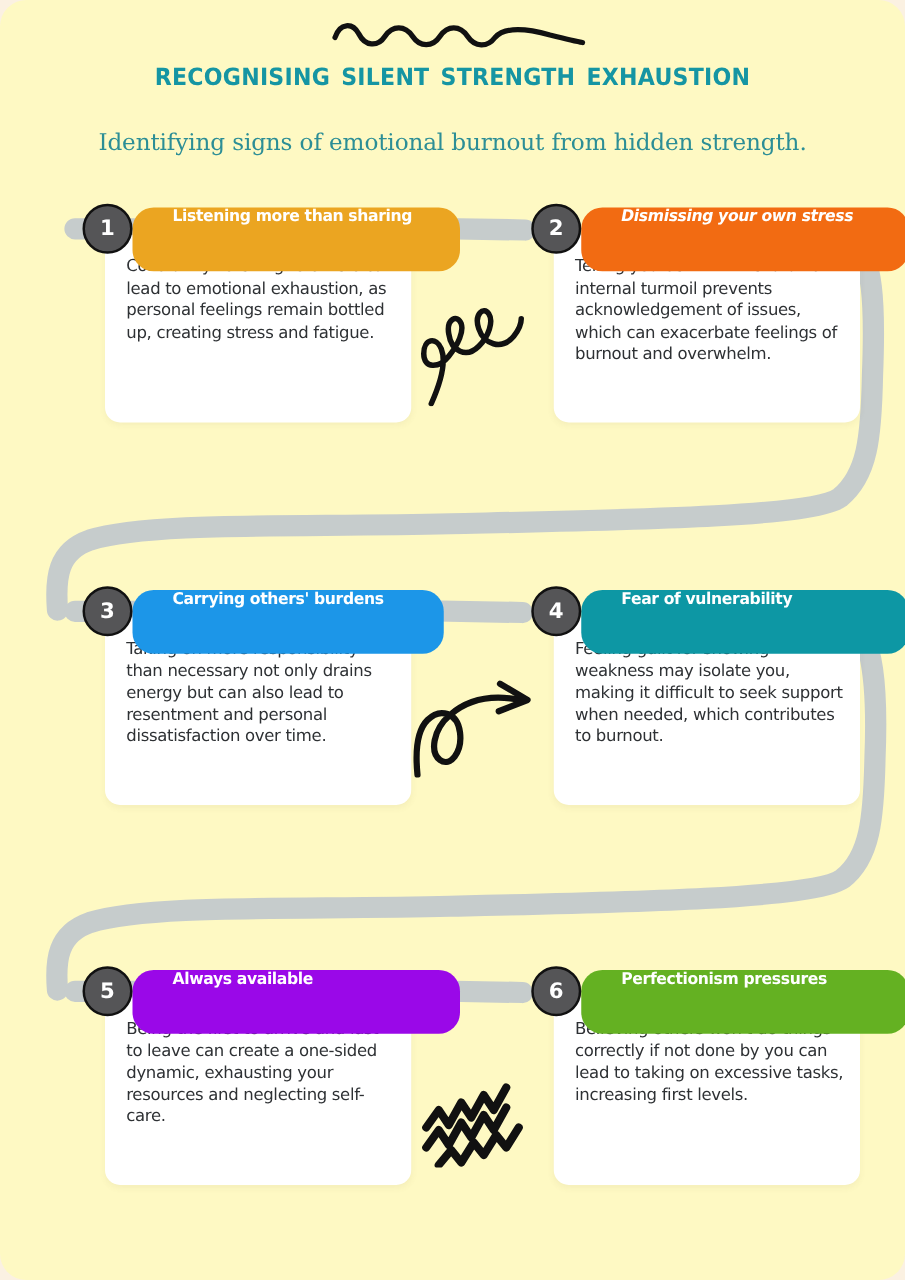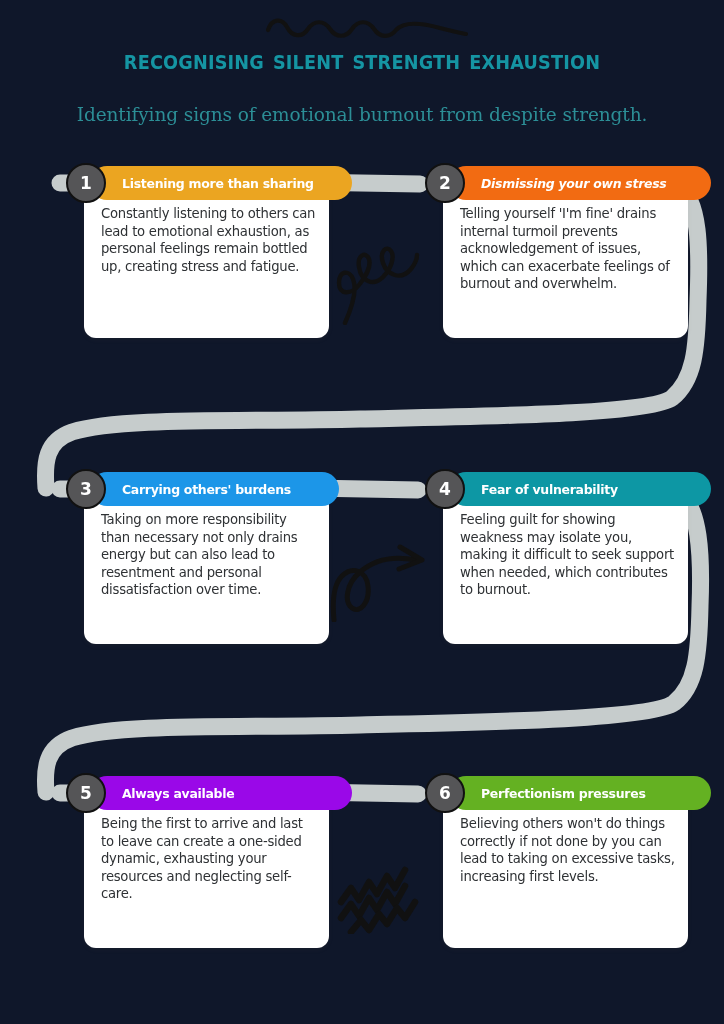--- a/index.html
+++ b/index.html
@@ -7,21 +7,22 @@
   html, body {
     width:724px; height:1024px;
     background:#FBF1E2;
     font-family:"Liberation Sans", sans-serif;
     overflow:hidden;
   }
 
   #poster {
     position:relative;
     width:724px; height:1024px;
-    background:#0f172a;
+    background:#fef9c3;
+    border-radius:21px;
   }
 
   
   #path-layer {
     position:absolute; left:0; top:0;
     width:724px; height:1024px;
     z-index:1; pointer-events:none;
   }
 
   
@@ -66,24 +67,24 @@
   .card .body p {
     position:absolute; left:17px; top:17px; right:12px;
     font-family:"DejaVu Sans", sans-serif;
     font-size:13.2px;
     line-height:1.33;
     color:#2E3134;
     letter-spacing:-0.25px;
   }
 
   .pill {
-    position:absolute; left:28px; top:0;
-    height:34px;
+    position:absolute; left:44px; top:0;
+    height:51px;
     border-radius:17px;
-    display:flex; align-items:center;
+    display:flex; align-items:flex-start;
     padding-left:32px; padding-right:18px;
     z-index:4;
     white-space:nowrap;
   }
   .pill span.pill-label {
     font-family:"DejaVu Sans", sans-serif;
     font-weight:bold;
     font-size:13px;
     color:#FFFFFF;
     letter-spacing:-0.3px;
@@ -156,21 +157,21 @@
   </svg>
 
   <svg class="squiggle-top" viewBox="0 0 210 30" xmlns="http://www.w3.org/2000/svg">
     <path d="M6 14 C 10 2, 20 2, 25 11 C 30 21, 40 22, 46 13
              C 52 4, 62 4, 68 13 C 74 22, 84 22, 90 13
              C 96 4, 106 4, 112 13 C 118 22, 128 22, 134 14
              C 142 5, 160 7, 178 12 C 190 15, 198 17, 204 18" fill="none" stroke="#111" stroke-width="4.2" stroke-linecap="round"></path>
   </svg>
 
   <div class="title">Recognising Silent Strength Exhaustion</div>
-  <div class="subtitle">Identifying signs of emotional burnout from despite strength.</div>
+  <div class="subtitle">Identifying signs of emotional burnout from hidden strength.</div>
 
   <div class="card" style="left:62px; top:166px;">
     <div class="body">
       <p>Constantly listening to others can lead to emotional exhaustion, as personal feelings remain bottled up, creating stress and fatigue.</p>
     </div>
     <div class="pill w-long" style="background:#EBA521;">
       <span class="pill-label">Listening more than sharing</span>
     </div>
     <div class="numcircle">1</div>
   </div>

